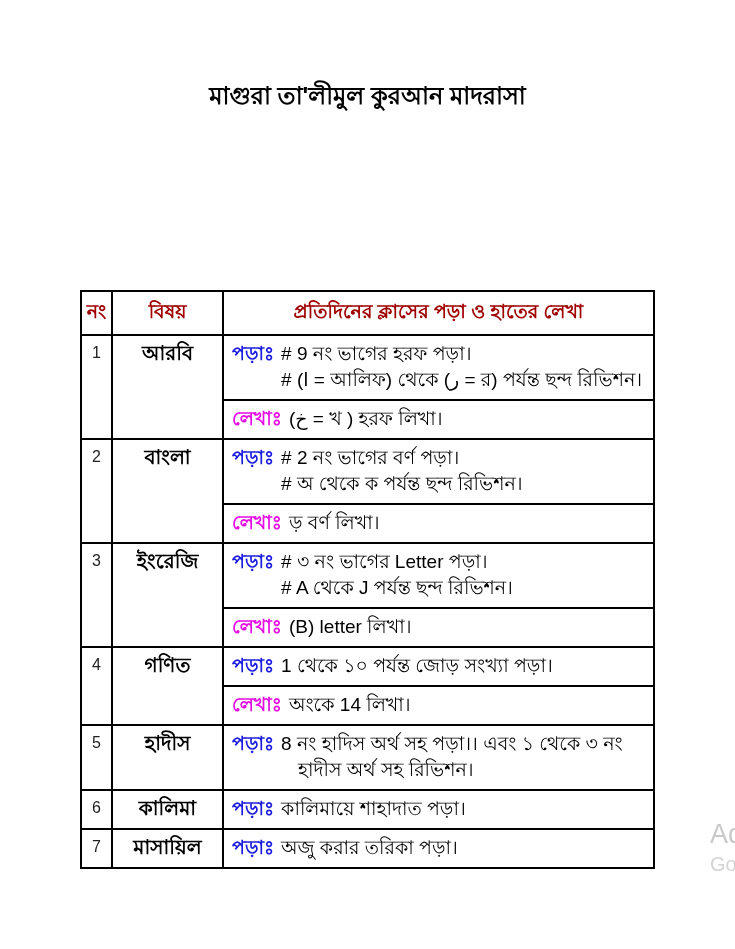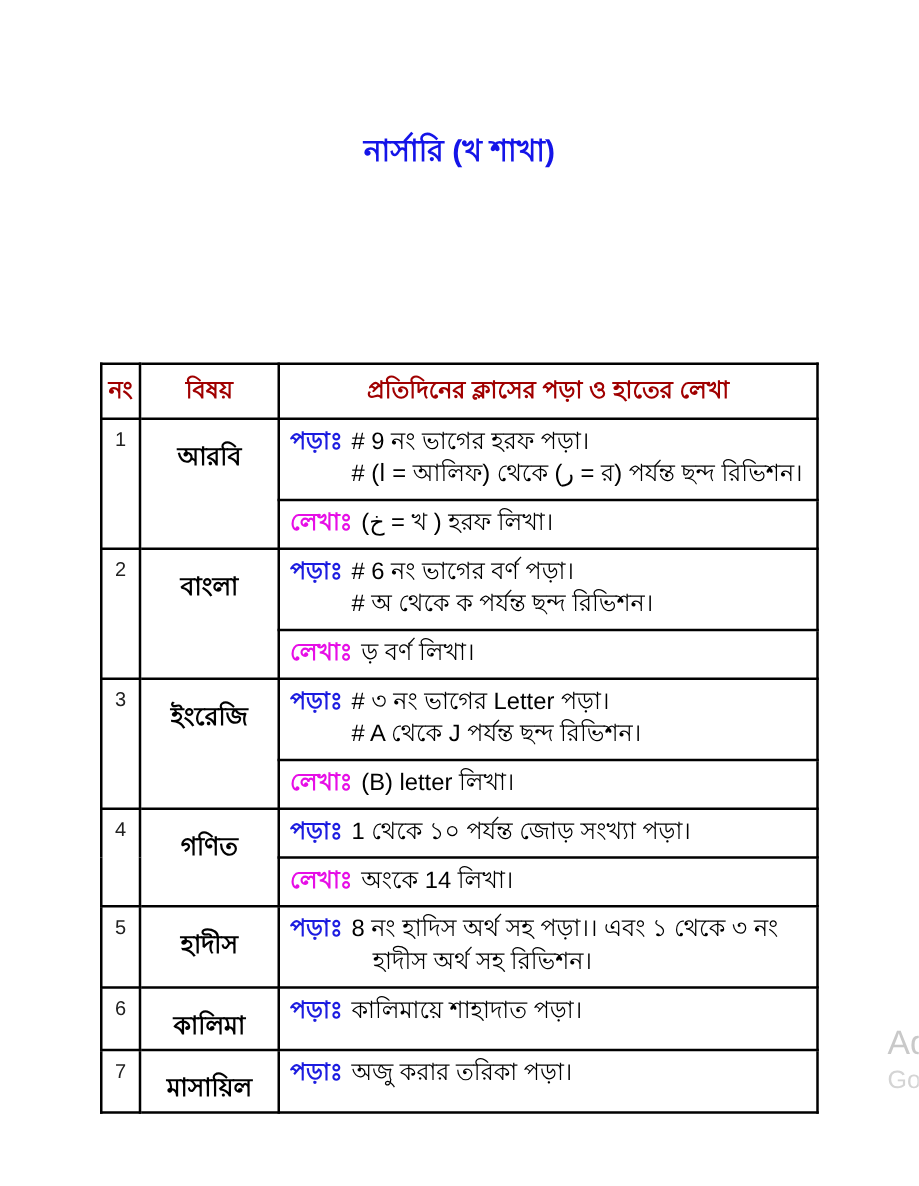--- a/index.html
+++ b/index.html
@@ -35,21 +35,21 @@
     color:var(--table-header,#a00000);font-size:19px;font-weight:bold;
     padding:5px 2px;vertical-align:middle;
   }
   col.c-no{width:31px;}
   col.c-subject{width:111px;}
   col.c-lesson{width:431px;}
   td.no{
     text-align:center;font-size:16px;padding-top:8px;color:#222;
   }
   td.subject{
-    text-align:center;font-weight:bold;font-size:20px;padding-top:14px;
+    text-align:center;font-weight:bold;font-size:20px;padding-top:2px;
   }
   td.lesson{padding:5px 8px 6px 8px;font-size:19px;line-height:26px;}
   .cell{display:flex;align-items:flex-start;gap:7px;}
   .lbl{font-weight:bold;white-space:nowrap;}
   .read-lbl{color:var(--read-label,#1c1ce0);}
   .write-lbl{color:var(--write-label,#e60ee6);}
   .lines{flex:1;min-width:0;}
   .line{padding-left:17px;text-indent:-17px;}
 
   
@@ -59,21 +59,21 @@
   }
   .watermark .wm1{font-size:27px;display:block;}
   .watermark .wm2{font-size:20px;color:#d4d4d4;display:block;margin-top:3px;}
 </style>
 </head>
 <body>
 
 <div class="page">
 
   <div class="header">
-    <div class="class-title">নার্সারি (খ শাখা)</div>
+    <div class="school-name">মাগুরা তা'লীমুল কুরআন মাদরাসা</div>
   </div>
 
   <table class="schedule">
     <colgroup>
       <col class="c-no">
         <col class="c-subject">
         <col class="c-lesson">
     </colgroup>
     <thead>
       <tr>
@@ -106,21 +106,21 @@
             </div>
           </td>
         </tr>
         <tr>
           <td class="no" rowspan="2">2</td>
           <td class="subject" rowspan="2">বাংলা</td>
           <td class="lesson">
             <div class="cell">
               <span class="lbl read-lbl">পড়াঃ</span>
               <div class="lines">
-                <div class="line"># 6 নং ভাগের বর্ণ পড়া।</div>
+                <div class="line"># 2 নং ভাগের বর্ণ পড়া।</div>
                 <div class="line"># অ থেকে ক পর্যন্ত ছন্দ রিভিশন।</div>
               </div>
             </div>
           </td>
         </tr>
         <tr>
           <td class="lesson">
             <div class="cell">
               <span class="lbl write-lbl">লেখাঃ</span>
               <div class="lines">

